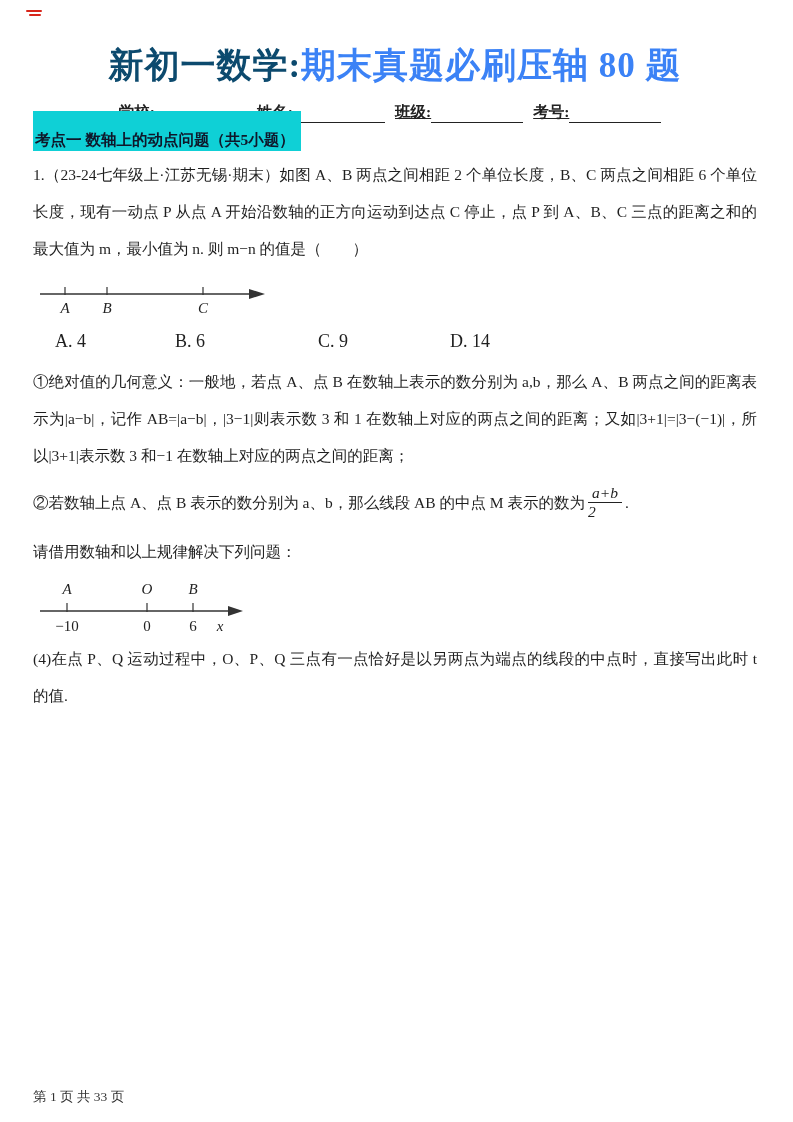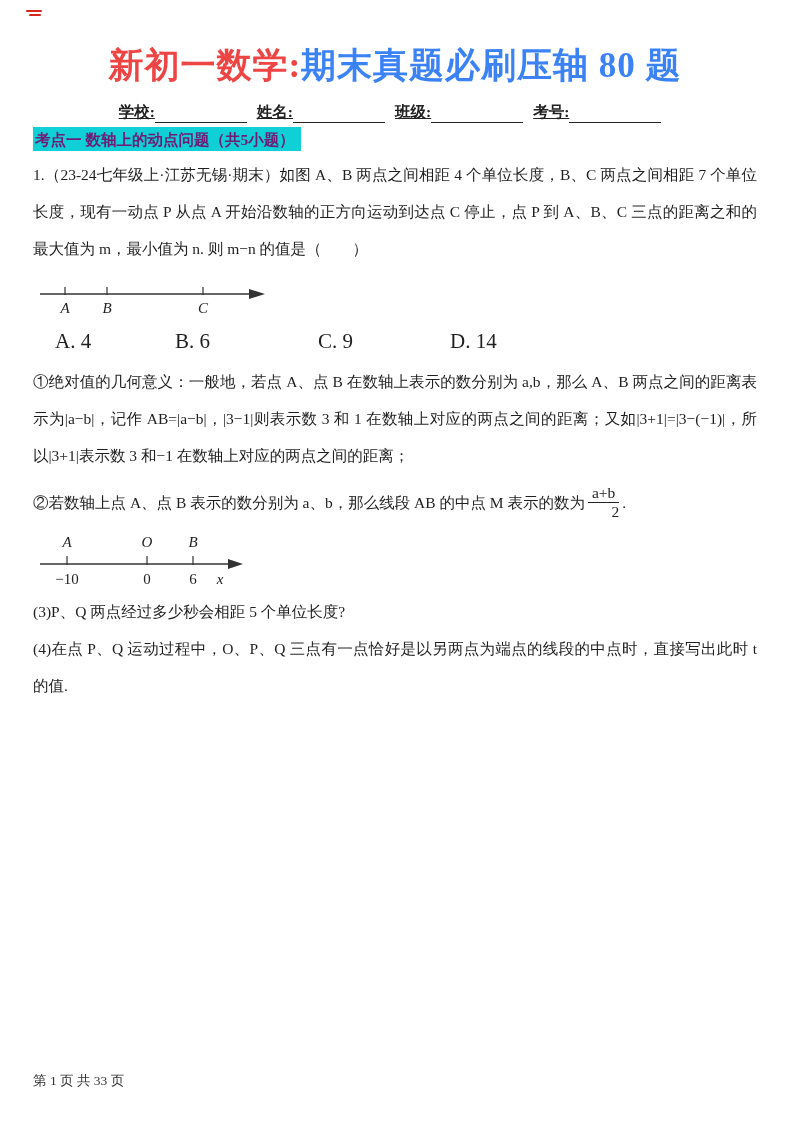--- a/index.html
+++ b/index.html
@@ -19,45 +19,45 @@
   .content{padding:0 36px 0 33px;}
   .doc-title{
     margin:44px 0 0 0;
     text-align:center;
     font-size:35px;
     font-weight:bold;
     letter-spacing:1px;
     line-height:44px;
     white-space:nowrap;
   }
-  .title-red{color:#ef4444;}
+  .title-red{color:#0c4a6e;}
   .title-black{color:#3b82f6;}
   .student-info{
     margin-top:14px;
     display:flex;
     justify-content:center;
     align-items:flex-end;
     font-size:15.5px;
     color:#222;
     text-decoration:underline;
   }
   .student-info .lbl{font-weight:600;}
   .blank-line{
     display:inline-block;
     width:92px;height:15px;
     border-bottom:1.5px solid #222;
     margin-right:10px;
   }
   .section-heading{margin-top:7px;}
   .section-heading .hl{
     background:#0fd0d6;
-    color:#701a75;
+    color:#0f172a;
     font-weight:bold;
     font-size:15.5px;
-    padding:4px 6px 3px 2px;
+    padding:20px 6px 3px 2px;
     line-height:20px;
     text-align:center;
   }
   .para{
     margin:0;
     font-size:15.5px;
     line-height:37px;
     text-align:justify;
   }
   .mt6{margin-top:6px;}
@@ -65,40 +65,41 @@
   .numline{display:block;margin:10px 0 0 2px;}
   .numline text{
     font-family:"Liberation Serif","DejaVu Serif",serif;
     font-size:15px;font-style:italic;fill:#222;
   }
   .numline text.num{font-style:normal;}
   .options-row{
     display:flex;
     margin-top:8px;
     padding-left:22px;
-    font-size:21px;
+    font-size:18px;
     line-height:24px;
   }
   .options-row .opt{display:inline-block;}
   .options-row .opt:nth-child(1){width:120px;}
   .options-row .opt:nth-child(2){width:143px;}
   .options-row .opt:nth-child(3){width:132px;}
   .frac{
     display:inline-flex;
     flex-direction:column;
-    align-items:flex-end;
+    align-items:flex-start;
     vertical-align:middle;
+    font-style:italic;
     line-height:18px;
     margin:0 3px;
     transform:translateY(-2px);
   }
   .frac .num{border-bottom:1.2px solid #222;padding:0 4px;}
   .footer{
     position:absolute;
-    left:33px;bottom:32px;
+    left:33px;bottom:16px;
     font-size:13.5px;
     color:#333;
   }
 </style>
 </head>
 <body>
 
 <div class="page">
 
   <div class="corner-mark">
@@ -118,21 +119,21 @@
       <span class="lbl">班级:</span>
       <span class="blank-line"></span>
       <span class="lbl">考号:</span>
       <span class="blank-line"></span>
     </div>
 
     <div class="section-heading">
       <span class="hl">考点一 数轴上的动点问题（共5小题）</span>
     </div>
 
-    <p class="para mt6">1.（23-24七年级上·江苏无锡·期末）如图 A、B 两点之间相距 4 个单位长度，B、C 两点之间相距 7 个单位长度，现有一动点 P 从点 A 开始沿数轴的正方向运动到达点 C 停止，点 P 到 A、B、C 三点的距离之和的最大值为 m，最小值为 n. 则 m−n 的值是（　　）</p>
+    <p class="para mt6">1.（23-24七年级上·江苏无锡·期末）如图 A、B 两点之间相距 2 个单位长度，B、C 两点之间相距 6 个单位长度，现有一动点 P 从点 A 开始沿数轴的正方向运动到达点 C 停止，点 P 到 A、B、C 三点的距离之和的最大值为 m，最小值为 n. 则 m−n 的值是（　　）</p>
 
     <svg class="numline" width="250" height="44" viewBox="0 0 250 44">
       <line x1="5" y1="17" x2="218" y2="17" stroke="#333" stroke-width="1.3"></line>
       <polygon points="230,17 214,12 214,22" fill="#333"></polygon>
       <line x1="30" y1="10" x2="30" y2="18" stroke="#333" stroke-width="1.2"></line>
       <line x1="72" y1="10" x2="72" y2="18" stroke="#333" stroke-width="1.2"></line>
       <line x1="168" y1="10" x2="168" y2="18" stroke="#333" stroke-width="1.2"></line>
       <text x="30" y="36" text-anchor="middle">A</text>
       <text x="72" y="36" text-anchor="middle">B</text>
       <text x="168" y="36" text-anchor="middle">C</text>
@@ -147,37 +148,37 @@
 
 
 
     <p class="para mt10">①绝对值的几何意义：一般地，若点 A、点 B 在数轴上表示的数分别为 a,b，那么 A、B 两点之间的距离表示为|a−b|，记作 AB=|a−b|，|3−1|则表示数 3 和 1 在数轴上对应的两点之间的距离；又如|3+1|=|3−(−1)|，所以|3+1|表示数 3 和−1 在数轴上对应的两点之间的距离；</p>
 
     <p class="para mt10"><span>②若数轴上点 A、点 B 表示的数分别为 a、b，那么线段 AB 的中点 M 表示的数为</span><span class="frac">
           <span class="num">a+b</span>
           <span class="den">2</span>
         </span><span>.</span></p>
 
+    <p class="para mt10">请借用数轴和以上规律解决下列问题：</p>
 
 
     <svg class="numline mt6" width="240" height="60" viewBox="0 0 240 60">
       <text x="32" y="14" text-anchor="middle">A</text>
       <text x="112" y="14" text-anchor="middle">O</text>
       <text x="158" y="14" text-anchor="middle">B</text>
       <line x1="5" y1="31" x2="196" y2="31" stroke="#333" stroke-width="1.4"></line>
       <polygon points="208,31 193,26 193,36" fill="#333"></polygon>
       <line x1="32" y1="23" x2="32" y2="32" stroke="#333" stroke-width="1.2"></line>
       <line x1="112" y1="23" x2="112" y2="32" stroke="#333" stroke-width="1.2"></line>
       <line x1="158" y1="23" x2="158" y2="32" stroke="#333" stroke-width="1.2"></line>
       <text class="num" x="32" y="51" text-anchor="middle">−10</text>
       <text class="num" x="112" y="51" text-anchor="middle">0</text>
       <text class="num" x="158" y="51" text-anchor="middle">6</text>
       <text x="185" y="51" text-anchor="middle">x</text>
     </svg>
 
-    <p class="para">(3)P、Q 两点经过多少秒会相距 5 个单位长度?</p>
     <p class="para">(4)在点 P、Q 运动过程中，O、P、Q 三点有一点恰好是以另两点为端点的线段的中点时，直接写出此时 t 的值.</p>
 
   </div>
 
   <div class="footer">第 1 页 共 33 页</div>
 
 </div>
 
 </body></html>

